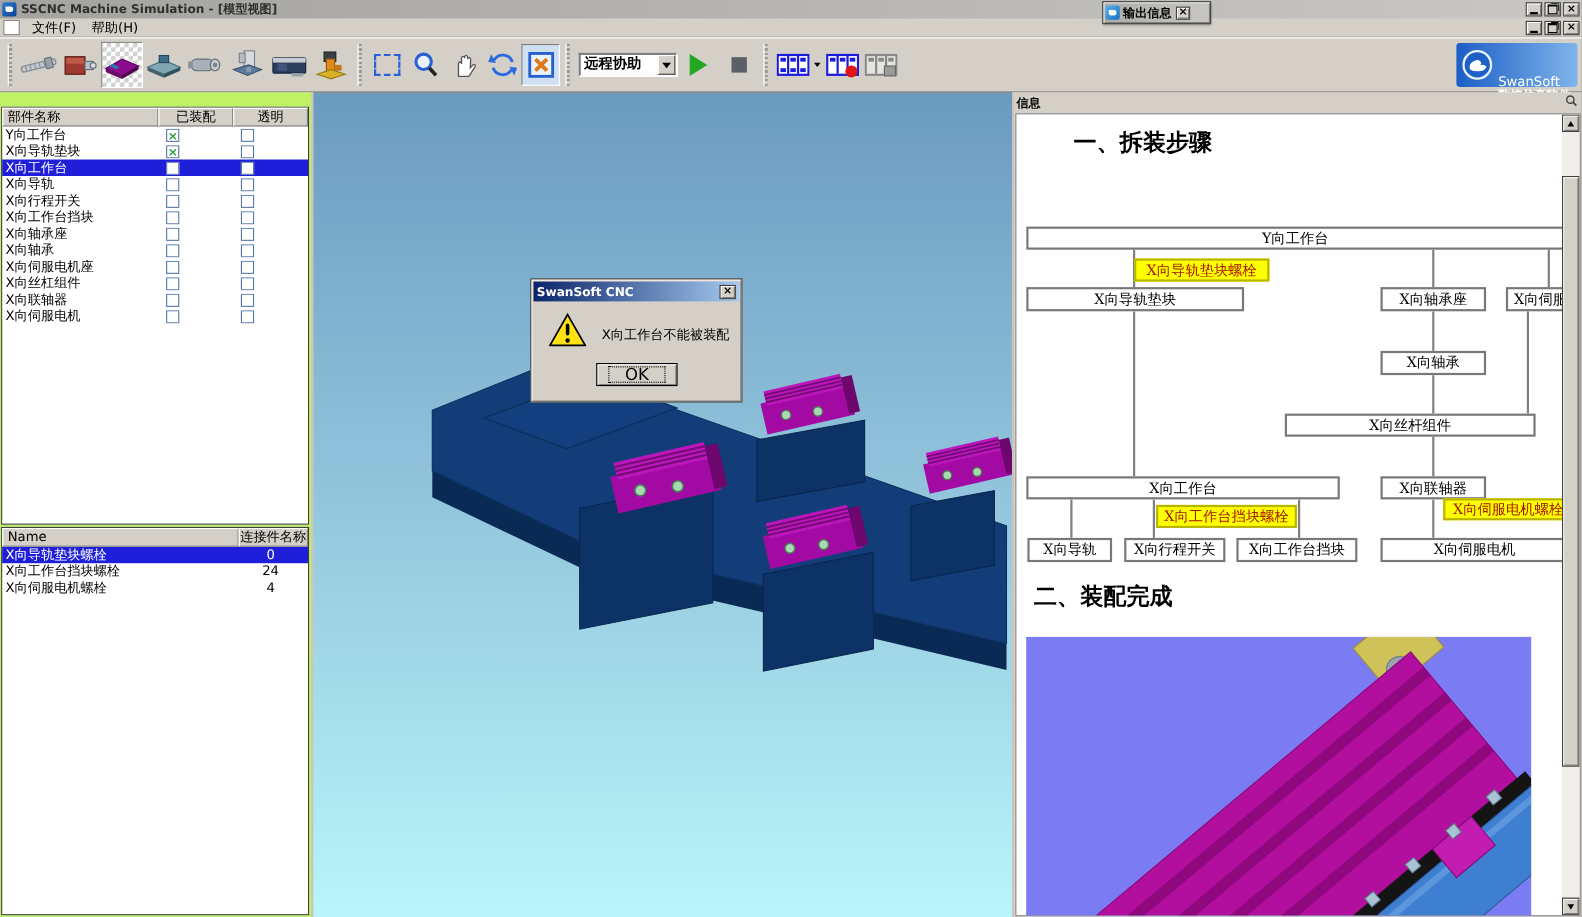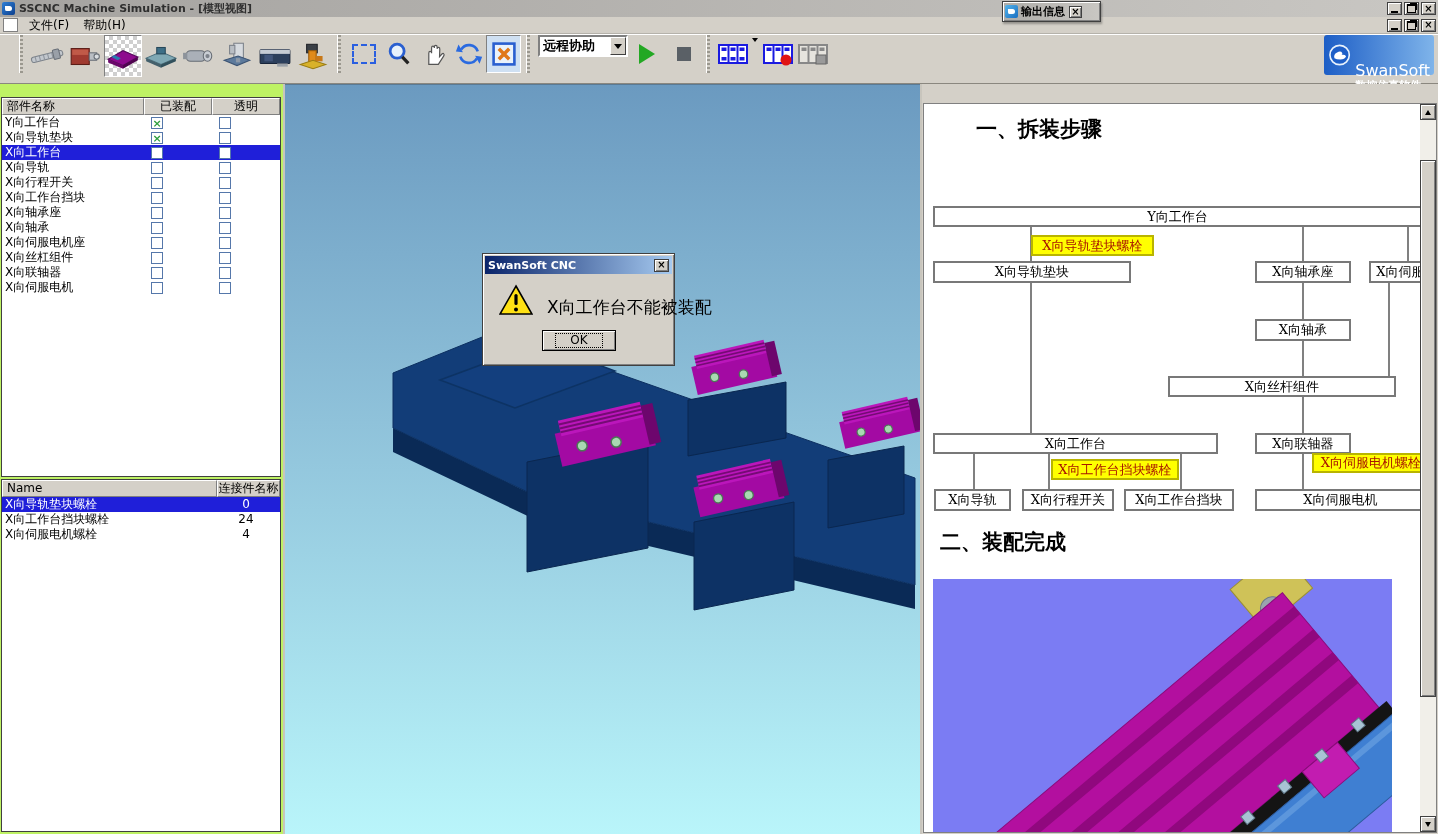--- a/index.html
+++ b/index.html
@@ -28,21 +28,21 @@
   
   .outputwin{position:absolute;left:1002px;top:1px;width:99px;height:21px;background:linear-gradient(90deg,#aeaca8,#c9c7c3);
     border:1px solid #404040;box-shadow:inset 1px 1px 0 #fff,inset -1px -1px 0 #808080,1px 2px 2px rgba(0,0,0,.3);
     display:flex;align-items:center;padding:0 2px;box-sizing:border-box;z-index:60;}
   .outputwin .title{font-size:11px;font-weight:bold;margin-left:3px;white-space:nowrap;}
   .outputwin .appicon{background:linear-gradient(135deg,#54b4ec,#1a6fc0);}
   .outputwin .wbtn{width:13px;height:12px;margin-left:4px;}
 
   
   .toolbar{position:absolute;left:0;top:34px;width:1438px;height:50px;background:#d4d0c8;
-    border-top:1px solid #fff;border-bottom:1px solid #8a877f;display:flex;align-items:flex-start;box-sizing:border-box;padding-left:14px;}
+    border-top:1px solid #fff;border-bottom:1px solid #8a877f;display:flex;align-items:center;box-sizing:border-box;padding-left:2px;}
   .grip{width:3px;height:38px;margin:0 5px;background:repeating-linear-gradient(180deg,#9b988f 0 2px,transparent 2px 4px);
     border-left:1px solid #fff;}
   .tbtn{width:38px;height:42px;display:flex;align-items:center;justify-content:center;box-sizing:border-box;}
   .tbtn.small{width:35px;height:38px;}
   .tbtn.pressed{border:1px solid;border-color:#808080 #fff #fff #808080;background-color:#fff;
     background-image:linear-gradient(45deg,#cfcfcf 25%,transparent 25%,transparent 75%,#cfcfcf 75%),
                      linear-gradient(45deg,#cfcfcf 25%,transparent 25%,transparent 75%,#cfcfcf 75%);
     background-size:8px 8px;background-position:0 0,4px 4px;}
   .tbtn.sunken{border:1px solid;border-color:#808080 #fff #fff #808080;background:#cfe0f2;}
   .selrect{width:20px;height:16px;border:2px dashed #2a5fe0;}
@@ -51,21 +51,21 @@
   .combo .val{flex:1;font-size:13px;font-weight:bold;line-height:18px;padding-left:3px;white-space:nowrap;overflow:hidden;}
   .combo .drop{width:16px;background:#d4d0c8;border:1px solid;border-color:#fff #404040 #404040 #fff;
     display:flex;align-items:center;justify-content:center;box-sizing:border-box;}
   .tri-dn{width:0;height:0;border:4px solid transparent;border-top:5px solid #000;margin-top:4px;}
   .tri-dn.sm{border-width:3px;border-top-width:4px;margin-top:3px;}
   .play{width:0;height:0;border:10px solid transparent;border-left:16px solid #23a823;margin-left:6px;}
   .stopsq{width:14px;height:14px;background:#5a6066;}
   .logo{margin-left:auto;margin-right:4px;width:110px;height:40px;border-radius:3px;
     background:linear-gradient(90deg,#1d5ec6,#7fb4ea);display:flex;align-items:center;padding:0 4px;box-sizing:border-box;color:#fff;}
   .logo .txt{margin-left:4px;line-height:1.15;}
-  .logo .t1{font-size:16px;margin-top:45px;}
+  .logo .t1{font-size:12px;margin-top:45px;}
   .logo .t2{font-size:11px;font-weight:bold;white-space:nowrap;font-family:Liberation Mono, monospace;}
 
   
   .left{position:absolute;left:0;top:84px;width:283px;bottom:0;background:#bef264;}
   .dtable{position:absolute;left:1px;width:280px;background:#fff;border:1px solid #404040;box-sizing:border-box;}
   #parts-table{top:13px;height:380px;}
   #conn-table{top:395px;bottom:2px;}
   .thead{display:flex;height:17px;}
   .th{background:#d4d0c8;border:1px solid;border-color:#fff #808080 #808080 #fff;font-size:12px;
     line-height:14px;box-sizing:border-box;overflow:hidden;white-space:nowrap;}
@@ -88,24 +88,24 @@
   .viewport{position:absolute;left:285px;top:84px;width:635px;bottom:0;
     background:linear-gradient(180deg,#6b9ac0 0%,#8fc2da 45%,#b9f5fa 100%);border-top:1px solid #5a7a94;box-sizing:border-box;}
 
   
   .dialog{position:absolute;left:482px;top:253px;width:193px;height:113px;background:#d4d0c8;
     border:1px solid #404040;box-shadow:inset 1px 1px 0 #fff,inset -1px -1px 0 #808080;padding:2px;box-sizing:border-box;z-index:40;}
   .dlg-title{height:18px;background:linear-gradient(90deg,#0a246a,#a6caf0);display:flex;align-items:center;
     color:#fff;font-weight:bold;font-size:11px;padding:0 3px;}
   .dlg-title .wbtn{margin-left:auto;width:15px;height:13px;}
   .dlg-body{position:relative;height:88px;}
-  .dlg-msg{position:absolute;left:62px;top:22px;font-size:17px;color:#000;white-space:nowrap;}
+  .dlg-msg{position:absolute;left:62px;top:22px;font-size:12px;color:#000;white-space:nowrap;}
   .dlg-icon{position:absolute;left:14px;top:10px;}
   .okbtn{position:absolute;left:57px;top:56px;width:74px;height:21px;background:#d4d0c8;border:1px solid #000;
-    box-shadow:inset 1px 1px 0 #fff,inset -1px -1px 0 #808080;font-size:12px;text-align:center;line-height:19px;box-sizing:border-box;}
+    box-shadow:inset 1px 1px 0 #fff,inset -1px -1px 0 #808080;font-size:15px;text-align:center;line-height:19px;box-sizing:border-box;}
   .okbtn span{display:inline-block;padding:0 14px;outline:1px dotted #000;line-height:13px;margin-top:1px;}
 
   
   .right{position:absolute;left:922px;top:84px;right:0;bottom:0;background:#d4d0c8;
     font-family:"DejaVu Serif","Liberation Serif",serif;}
   .right-header{position:absolute;left:2px;right:2px;top:1px;height:16px;display:flex;align-items:center;
     font-size:11px;font-weight:bold;font-family:"DejaVu Sans",sans-serif;}
   .pin{margin-left:auto;margin-right:2px;}
   .right-content{position:absolute;left:1px;right:1px;top:19px;bottom:1px;background:#fff;border:1px solid #808080;
     overflow:hidden;box-sizing:border-box;}
@@ -554,20 +554,29 @@
             <rect x="15.4" y="9" width="3.2" height="11" rx="1.6" fill="#000"></rect>
             <circle cx="17" cy="24.6" r="2" fill="#000"></circle>
           </svg>
       </span>
       <span class="dlg-msg">X向工作台不能被装配</span>
       <span class="okbtn"><span>OK</span></span>
     </div>
   </div>
 
   <div class="right">
+    <div class="right-header">
+      <span>信息</span>
+      <span class="pin">
+        <svg width="11" height="11" viewBox="0 0 12 12">
+            <circle cx="5" cy="5" r="3.6" fill="#d4d0c8" stroke="#404040" stroke-width="1.4"></circle>
+            <line x1="7.5" y1="7.5" x2="11" y2="11" stroke="#404040" stroke-width="1.6"></line>
+          </svg>
+      </span>
+    </div>
     <div class="right-content">
       <div class="h-big h1">一、拆装步骤</div>
 
       <div class="diagram">
           <div class="dline" style="left: 101px; top: 23px; height: 34px;"></div>
           <div class="dline" style="left: 101px; top: 79px; height: 150px;"></div>
           <div class="dline" style="left: 373px; top: 23px; height: 34px;"></div>
           <div class="dline" style="left: 373px; top: 79px; height: 36px;"></div>
           <div class="dline" style="left: 373px; top: 137px; height: 35px;"></div>
           <div class="dline" style="left: 373px; top: 193px; height: 36px;"></div>

